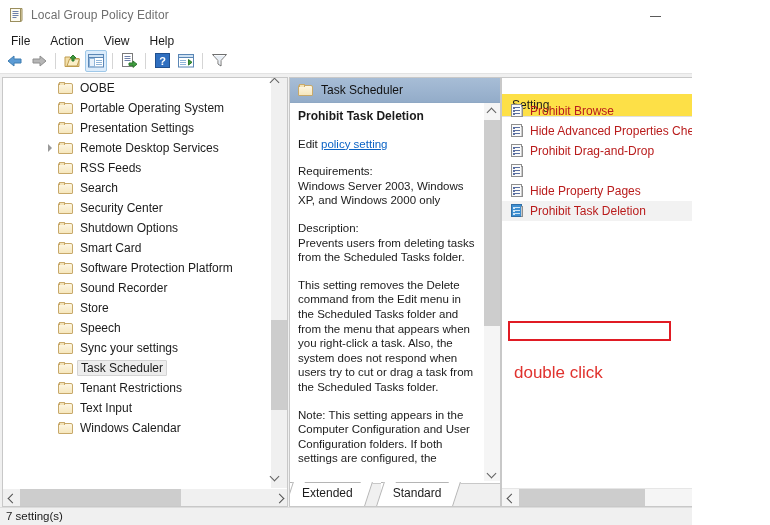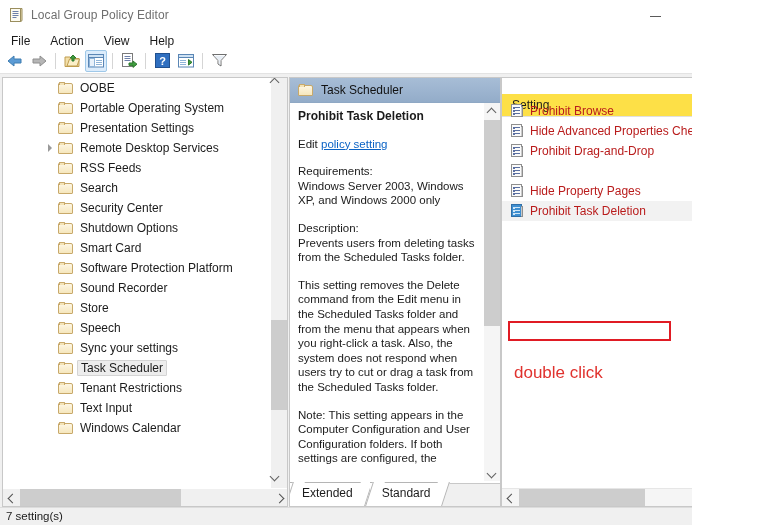--- a/index.html
+++ b/index.html
@@ -228,21 +228,21 @@
     border-left:1px solid #b5b5b5;
     transform: skewX(-18deg);
   }
   .tab:after {
     content:""; position:absolute; right:-6px; top:-1px; bottom:0; width:11px;
     background:#ffffff;
     border-right:1px solid #b5b5b5;
     transform: skewX(-18deg);
   }
   .tab span { position: relative; z-index: 2; }
-  .tab.tab2 { margin-left: 7px; }
+  .tab.tab2 { margin-left: 18px; }
 
   
   .rightpane {
     position: absolute; left: 501px; top: 3px; width: 267px; height: 428px;
     background: #ffffff; border: 1px solid #c8c8c8; overflow: hidden;
   }
   .col-header {
     position: absolute; left: 0; top: 16px; width: 267px; height: 22px;
     background: #fde047; border-bottom: 1px solid #e0e0e0;
     display: flex; align-items: center;

